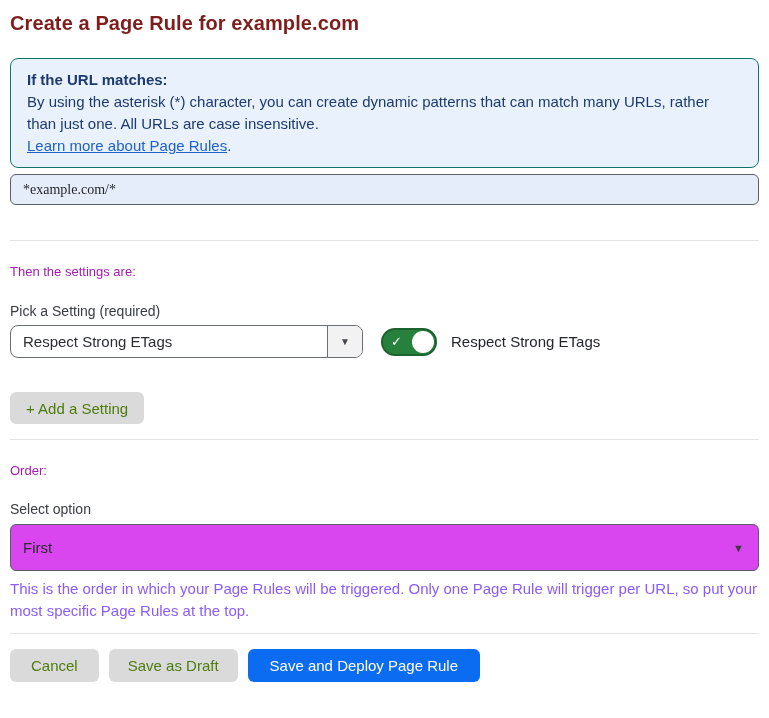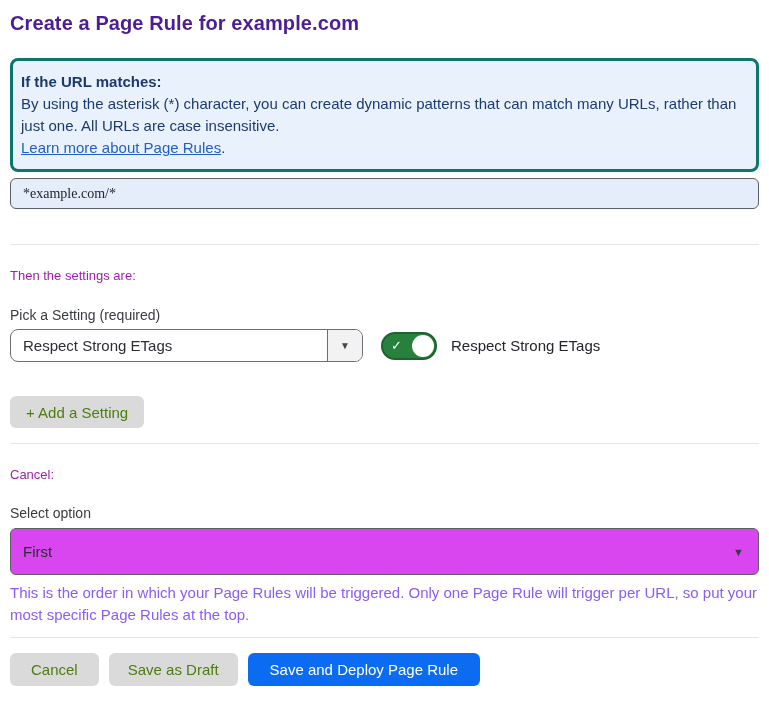--- a/index.html
+++ b/index.html
@@ -8,30 +8,30 @@
     width: 769px; height: 718px;
     font-family: "Liberation Sans", "DejaVu Sans", sans-serif;
     color: #24262b;
     overflow: hidden;
   }
   .container { padding: 0 10px; }
 
   .page-title {
     margin-top: 11px;
     font-size: 20px; line-height: 24px;
-    font-weight: 700; color: #4c1d95;
+    font-weight: 700; color: #7f1d1d;
     letter-spacing: .1px;
   }
 
   .info-box {
     margin-top: 23px;
     background: #e9f2fc;
-    border: 3px solid #0f766e;
+    border: 1px solid #0f766e;
     border-radius: 8px;
-    padding: 10px 8px;
+    padding: 10px 16px;
     color: #1d3a6e;
     font-size: 15px; line-height: 22px;
   }
   .info-box .info-heading { font-weight: 700; }
   .info-box .info-link {
     color: #2161c6; text-decoration: underline; cursor: pointer;
   }
   .info-box .info-link-suffix { color: #1d3a6e; }
 
   .field-label {
@@ -180,21 +180,21 @@
       <span class="toggle-check">✓</span>
       <span class="toggle-knob"></span>
     </div>
     <span class="toggle-label">Respect Strong ETags</span>
   </div>
 
   <button class="btn btn-gray btn-add">+ Add a Setting</button>
 
   <hr class="divider divider-2">
 
-  <h2 class="section-heading heading-order">Cancel:</h2>
+  <h2 class="section-heading heading-order">Order:</h2>
 
   <div class="field-label label-order">Select option</div>
 
   <div class="order-select">
     <span>First</span>
     <span class="select-arrow">▼</span>
   </div>
 
   <div class="help-text">This is the order in which your Page Rules will be triggered. Only one Page Rule will trigger per URL, so put your most specific Page Rules at the top.</div>
 

